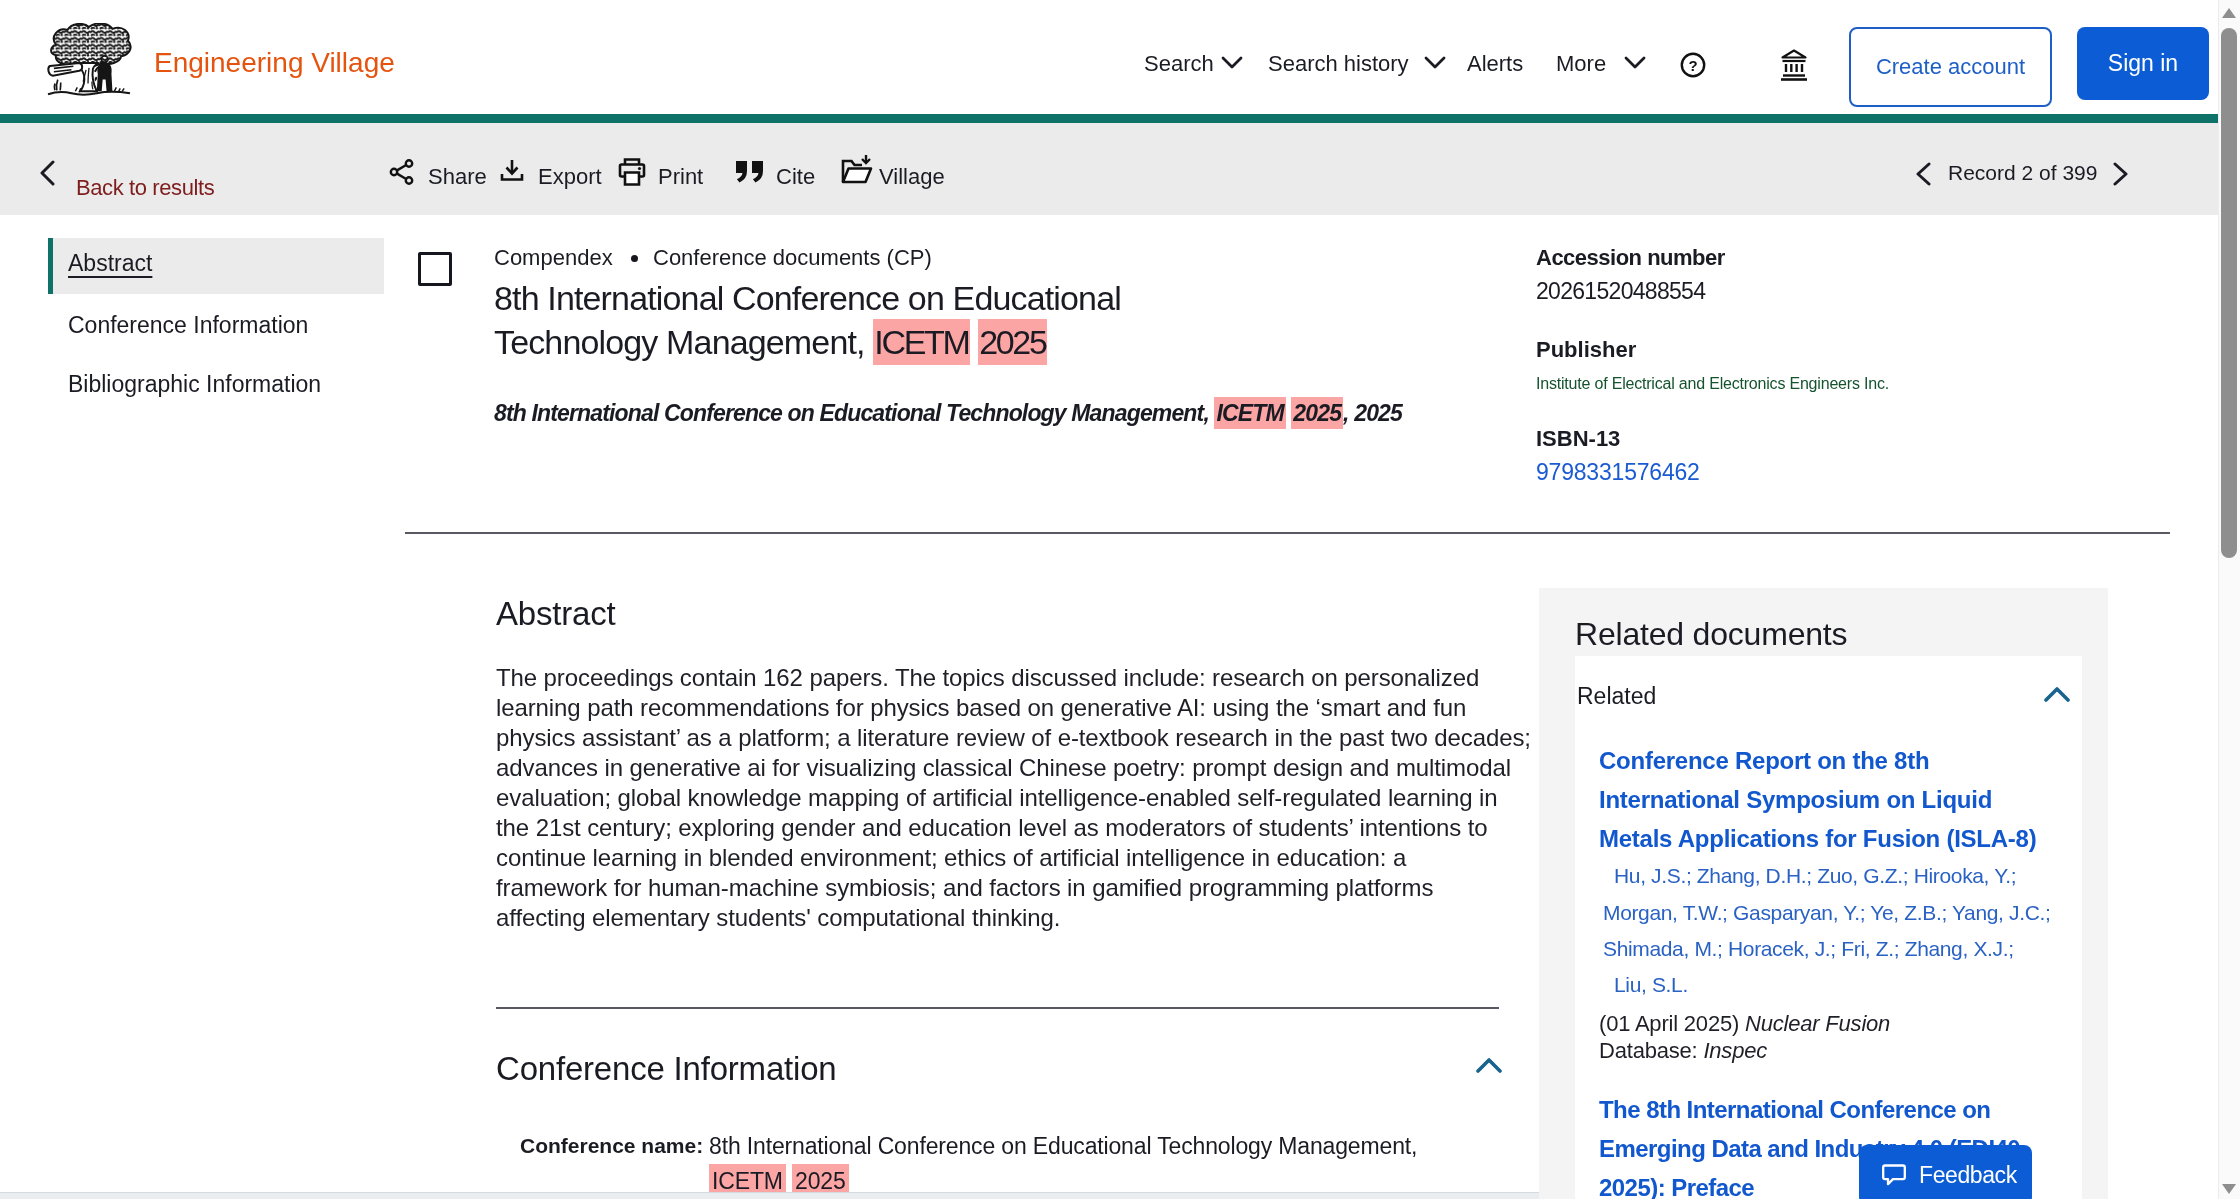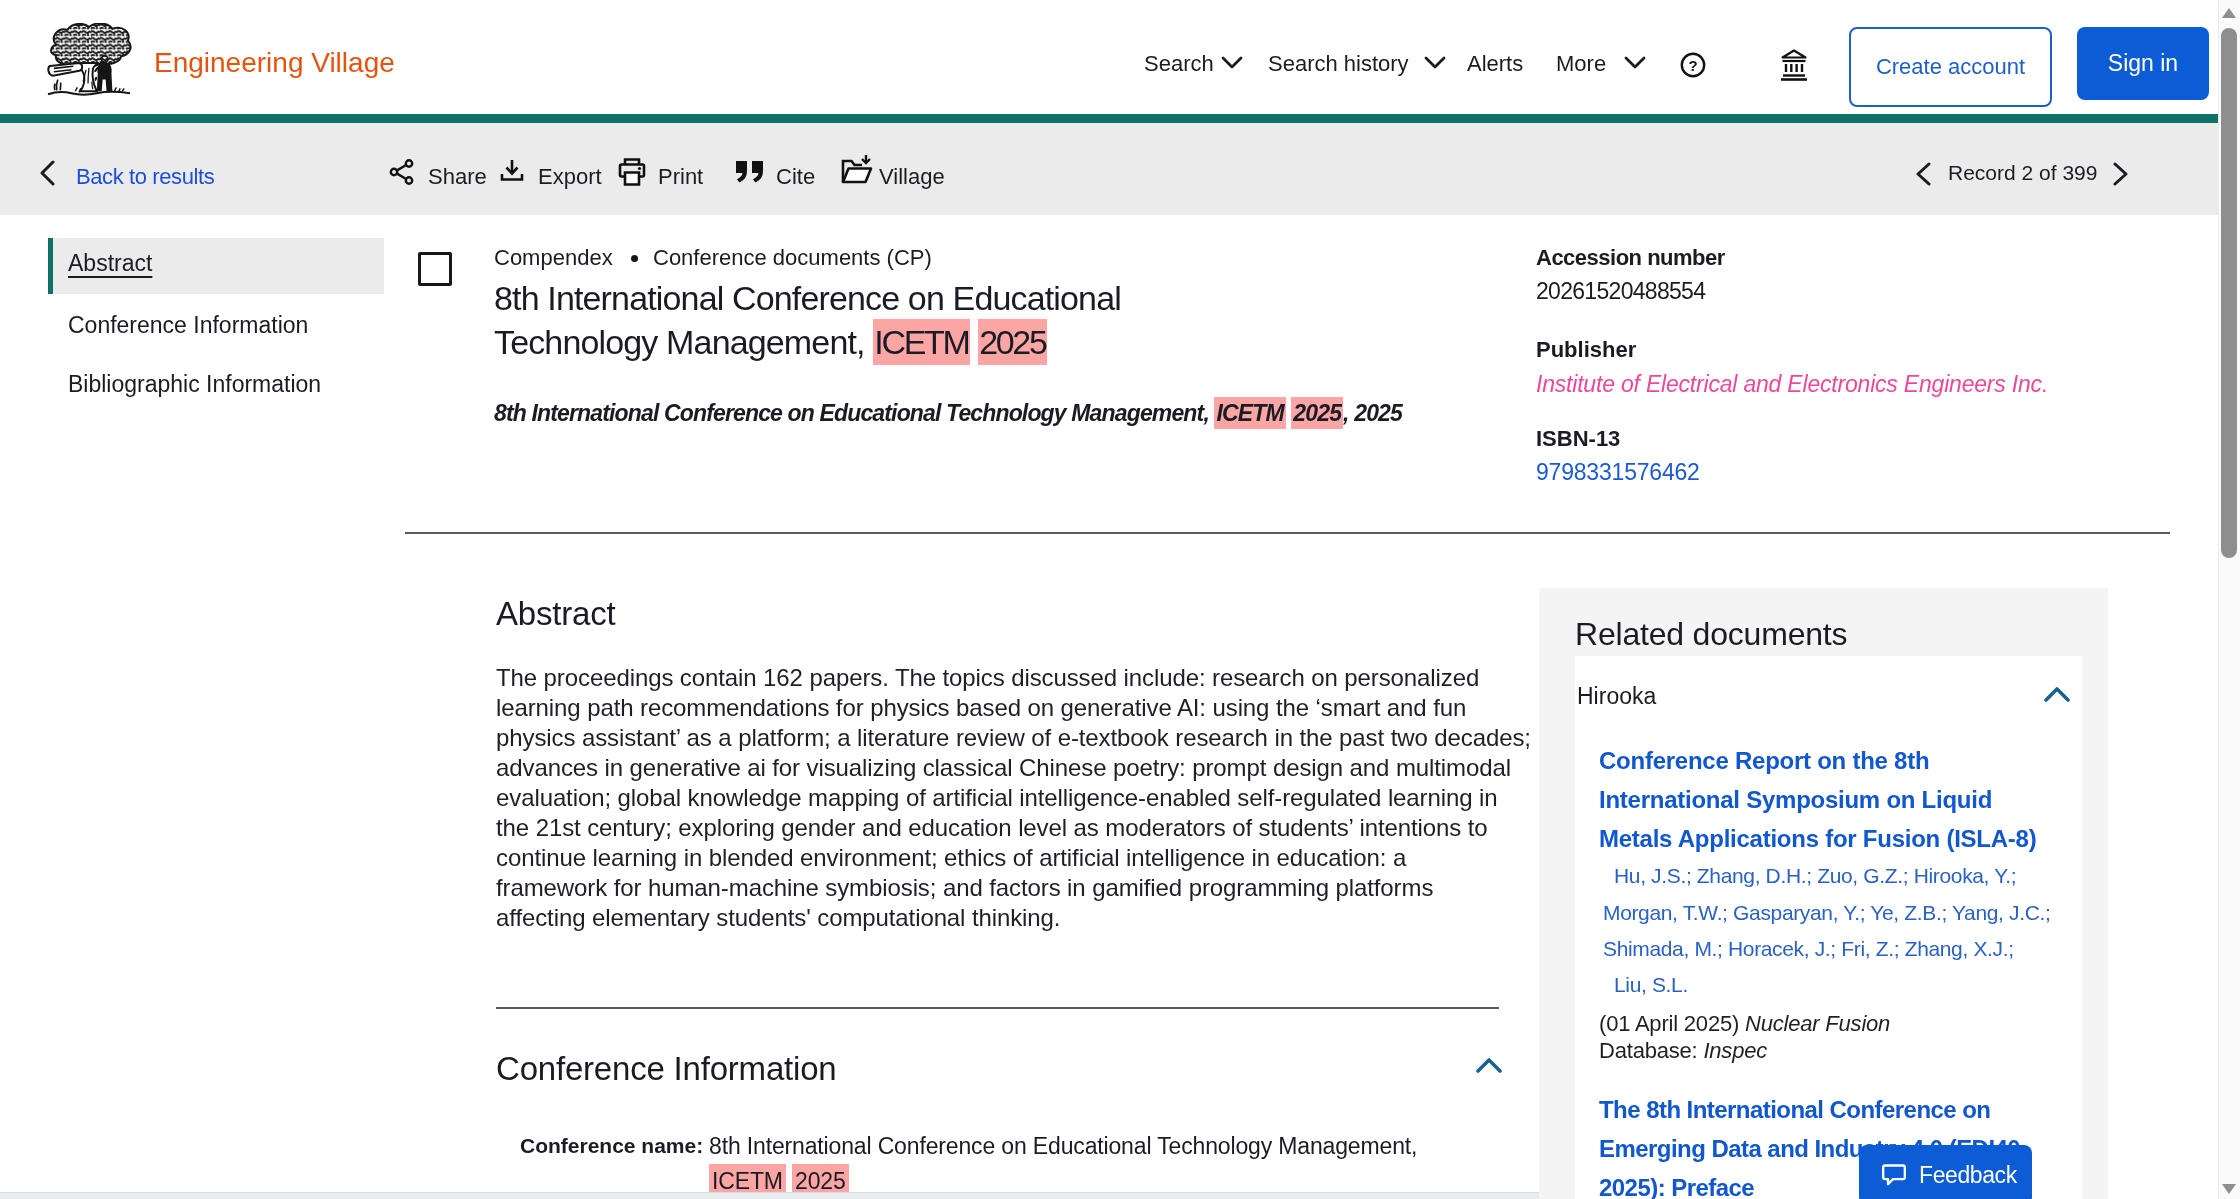--- a/index.html
+++ b/index.html
@@ -58,21 +58,21 @@
 <line x1="16.6" y1="16" x2="16.6" y2="24" stroke="#111" stroke-width="2.4"></line>
 <line x1="22" y1="16" x2="22" y2="24" stroke="#111" stroke-width="2.4"></line>
 <line x1="3" y1="27.5" x2="25" y2="27.5" stroke="#111" stroke-width="2.4"></line>
 <line x1="1" y1="31.5" x2="27" y2="31.5" stroke="#111" stroke-width="2.6"></line>
 </svg>
 <div style="position:absolute;left:1849px;top:27px;width:203px;height:80px;border:2px solid #1d5fc6;border-radius:8px;background:#fff;display:flex;align-items:center;justify-content:center;font-size:22px;color:#1d5fc6;">Create account</div>
 <div style="position:absolute;left:2077px;top:27px;width:132px;height:73px;border-radius:8px;background:#0b5cd5;display:flex;align-items:center;justify-content:center;font-size:23px;color:#fff;">Sign in</div>
 <svg style="position:absolute;left:38px;top:160px" width="18" height="26" viewBox="0 0 18 26">
       <path d="M15 2 L4 13 L15 24" fill="none" stroke="#1b1b24" stroke-width="3" stroke-linecap="round" stroke-linejoin="round"></path>
     </svg>
-<div style="position:absolute;left:76px;top:164px;font-size:22px;line-height:26px;color:#1d4ed8;letter-spacing:-0.4px;">Back to results</div>
+<div style="position:absolute;left:76px;top:175px;font-size:22px;line-height:26px;color:#7f1d1d;letter-spacing:-0.4px;">Back to results</div>
 <svg style="position:absolute;left:388px;top:158px" width="27" height="28" viewBox="0 0 27 28">
 <circle cx="21" cy="5.5" r="3.2" fill="none" stroke="#111" stroke-width="2.4"></circle>
 <circle cx="6" cy="14" r="3.2" fill="none" stroke="#111" stroke-width="2.4"></circle>
 <circle cx="21" cy="22.5" r="3.2" fill="none" stroke="#111" stroke-width="2.4"></circle>
 <line x1="9" y1="12.4" x2="18.2" y2="7" stroke="#111" stroke-width="2.4"></line>
 <line x1="9" y1="15.6" x2="18.2" y2="21" stroke="#111" stroke-width="2.4"></line>
 </svg>
 <div style="position:absolute;left:428px;top:163.7px;font-size:22px;line-height:26px;color:#1b1b24;">Share</div>
 <svg style="position:absolute;left:497px;top:157px" width="30" height="30" viewBox="0 0 30 30">
 <line x1="15" y1="3" x2="15" y2="16" stroke="#111" stroke-width="2.6"></line>
@@ -112,37 +112,37 @@
 <div style="position:absolute;left:68px;top:370.4px;font-size:23px;line-height:28px;color:#1b1b24;">Bibliographic Information</div>
 <div style="position:absolute;left:418px;top:252px;width:34px;height:34px;border:3.5px solid #16161e;border-radius:2px;background:#fff;"></div>
 <div style="position:absolute;left:494px;top:244.7px;font-size:22px;line-height:26px;color:#1b1b24;">Compendex</div>
 <div style="position:absolute;left:631px;top:255px;width:7px;height:7px;border-radius:50%;background:#16161e;"></div>
 <div style="position:absolute;left:653px;top:244.7px;font-size:22px;line-height:26px;color:#1b1b24;">Conference documents (CP)</div>
 <div style="position:absolute;left:494px;top:275.8px;font-size:34px;line-height:44px;color:#1b1b24;letter-spacing:-0.85px;">8th International Conference on Educational<br>Technology Management, <span class="hl" style="padding:4px 1px;letter-spacing:-2.3px;">ICETM</span> <span class="hl" style="padding:4px 1px;letter-spacing:-2.3px;">2025</span></div>
 <div style="position:absolute;left:494px;top:398.4px;font-size:23px;line-height:30px;color:#1b1b24;font-weight:700;font-style:italic;letter-spacing:-0.85px;">8th International Conference on Educational Technology Management, <span class="hl" style="padding:3px 2px;">ICETM</span> <span class="hl" style="padding:3px 2px;">2025</span>, 2025</div>
 <div style="position:absolute;left:1536px;top:244.7px;font-size:22px;line-height:26px;color:#1b1b24;font-weight:700;letter-spacing:-0.5px;">Accession number</div>
 <div style="position:absolute;left:1536px;top:277.4px;font-size:23px;line-height:28px;color:#1b1b24;letter-spacing:-0.7px;">20261520488554</div>
 <div style="position:absolute;left:1536px;top:336.7px;font-size:22px;line-height:26px;color:#1b1b24;font-weight:700;">Publisher</div>
-<div style="position:absolute;left:1536px;top:369.9px;font-size:23px;line-height:28px;color:#ec4899;letter-spacing:-0.2px;font-style:italic;">Institute of Electrical and Electronics Engineers Inc.</div>
+<div style="position:absolute;left:1536px;top:369.9px;font-size:16px;line-height:28px;color:#14532d;letter-spacing:-0.2px;">Institute of Electrical and Electronics Engineers Inc.</div>
 <div style="position:absolute;left:1536px;top:425.7px;font-size:22px;line-height:26px;color:#1b1b24;font-weight:700;">ISBN-13</div>
 <div style="position:absolute;left:1536px;top:458.4px;font-size:23px;line-height:28px;color:#1b5bd2;letter-spacing:-0.2px;">9798331576462</div>
 <div style="position:absolute;left:405px;top:532px;width:1765px;height:2px;background:#595961;"></div>
 <div style="position:absolute;left:496px;top:593.6px;font-size:33px;line-height:40px;color:#1b1b24;letter-spacing:-0.2px;">Abstract</div>
 <div style="position:absolute;left:496px;top:663.1px;font-size:24px;line-height:30px;color:#1f1f28;letter-spacing:-0.1px;">The proceedings contain 162 papers. The topics discussed include: research on personalized<br>learning path recommendations for physics based on generative AI: using the ‘smart and fun<br>physics assistant’ as a platform; a literature review of e-textbook research in the past two decades;<br>advances in generative ai for visualizing classical Chinese poetry: prompt design and multimodal<br>evaluation; global knowledge mapping of artificial intelligence-enabled self-regulated learning in<br>the 21st century; exploring gender and education level as moderators of students’ intentions to<br>continue learning in blended environment; ethics of artificial intelligence in education: a<br>framework for human-machine symbiosis; and factors in gamified programming platforms<br>affecting elementary students' computational thinking.</div>
 <div style="position:absolute;left:496px;top:1007px;width:1003px;height:2px;background:#595961;"></div>
 <div style="position:absolute;left:496px;top:1049.1px;font-size:33px;line-height:40px;color:#1b1b24;letter-spacing:-0.2px;">Conference Information</div>
 <svg style="position:absolute;left:1476px;top:1058px" width="26" height="15" viewBox="0 0 26 15">
       <path d="M2 13 L13 2 L24 13" fill="none" stroke="#19648e" stroke-width="3.6" stroke-linecap="round" stroke-linejoin="round"></path>
     </svg>
 <div style="position:absolute;left:520px;top:1133.1px;font-size:21px;line-height:26px;color:#1b1b24;font-weight:700;">Conference name:</div>
 <div style="position:absolute;left:709px;top:1129.4px;font-size:23px;line-height:34.4px;color:#1b1b24;letter-spacing:-0.15px;">8th International Conference on Educational Technology Management,<br><span class="hl" style="padding:4px 3px;">ICETM</span> <span class="hl" style="padding:4px 3px;">2025</span></div>
 <div style="position:absolute;left:1539px;top:588px;width:569px;height:611px;background:#f4f4f4;"></div>
 <div style="position:absolute;left:1575px;top:615.4px;font-size:32px;line-height:38px;color:#1b1b24;letter-spacing:-0.2px;">Related documents</div>
 <div style="position:absolute;left:1575px;top:656px;width:507px;height:543px;background:#fff;"></div>
-<div style="position:absolute;left:1577px;top:682.4px;font-size:23px;line-height:28px;color:#1b1b24;">Hirooka</div>
+<div style="position:absolute;left:1577px;top:682.4px;font-size:23px;line-height:28px;color:#1b1b24;">Related</div>
 <svg style="position:absolute;left:2044px;top:687px" width="26" height="15" viewBox="0 0 26 15">
       <path d="M2 13 L13 2 L24 13" fill="none" stroke="#19648e" stroke-width="3.6" stroke-linecap="round" stroke-linejoin="round"></path>
     </svg>
 <div style="position:absolute;left:1599px;top:740.6px;font-size:24px;line-height:39px;color:#1157cd;font-weight:700;letter-spacing:-0.25px;">Conference Report on the 8th<br>International Symposium on Liquid<br>Metals Applications for Fusion (ISLA-8)</div>
 <div style="position:absolute;left:1614px;top:863.1px;font-size:21px;line-height:26px;color:#2a62c4;letter-spacing:-0.35px;">Hu, J.S.; Zhang, D.H.; Zuo, G.Z.; Hirooka, Y.;</div>
 <div style="position:absolute;left:1603px;top:900.1px;font-size:21px;line-height:26px;color:#2a62c4;letter-spacing:-0.35px;">Morgan, T.W.; Gasparyan, Y.; Ye, Z.B.; Yang, J.C.;</div>
 <div style="position:absolute;left:1603px;top:936.1px;font-size:21px;line-height:26px;color:#2a62c4;letter-spacing:-0.35px;">Shimada, M.; Horacek, J.; Fri, Z.; Zhang, X.J.;</div>
 <div style="position:absolute;left:1614px;top:972.1px;font-size:21px;line-height:26px;color:#2a62c4;letter-spacing:-0.35px;">Liu, S.L.</div>
 <div style="position:absolute;left:1599px;top:1008.7px;font-size:22px;line-height:30px;color:#1f1f28;letter-spacing:-0.2px;">(01 April 2025) <span style="font-style:italic">Nuclear Fusion</span></div>
 <div style="position:absolute;left:1599px;top:1035.7px;font-size:22px;line-height:30px;color:#1f1f28;letter-spacing:-0.2px;">Database: <span style="font-style:italic">Inspec</span></div>

